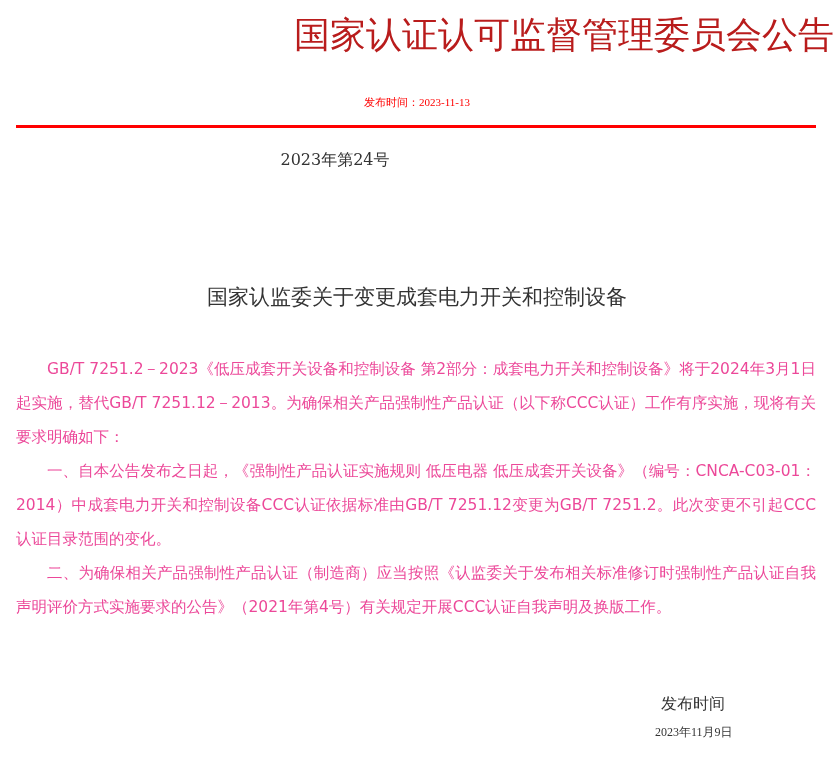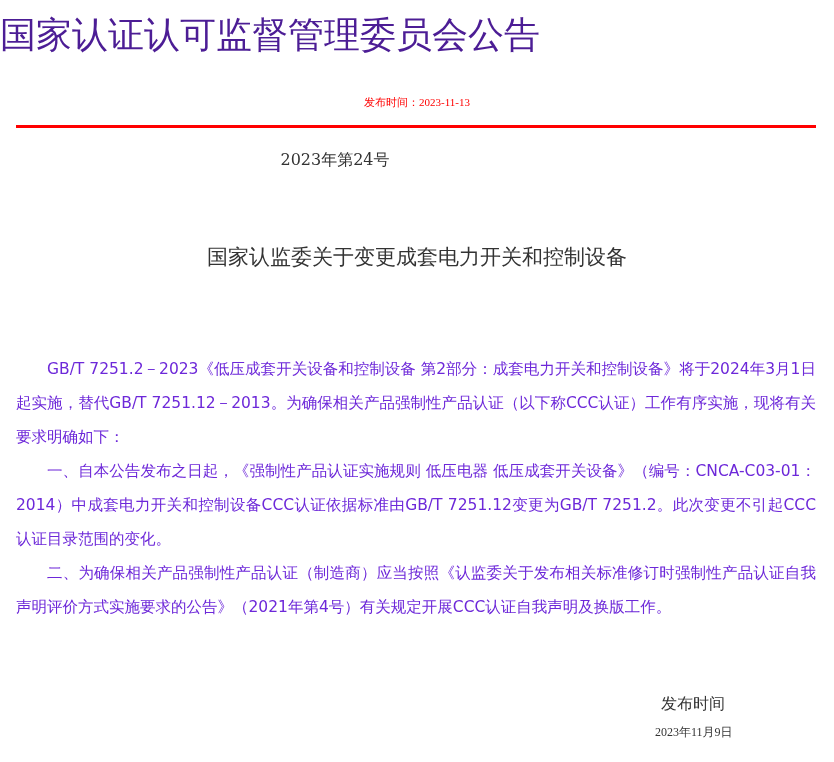--- a/index.html
+++ b/index.html
@@ -13,22 +13,22 @@
       position: relative;
       overflow: hidden;
       font-family: "DejaVu Sans", "Liberation Sans", sans-serif;
       color: #333333;
     }
     .org-title {
       position: absolute;
       left: 0;
       top: 12px;
       width: 834px;
-      text-align: left;
-      color: #4c1d95;
+      text-align: right;
+      color: #b91c1c;
       font-size: 36px;
       line-height: 46px;
       letter-spacing: 0px;
       font-family: "DejaVu Sans", sans-serif;
     }
     .publish-time {
       position: absolute;
       left: 0;
       top: 95px;
       width: 834px;
@@ -60,29 +60,29 @@
     .doc-heading {
       position: absolute;
       left: 0;
       top: 237px;
       width: 834px;
       text-align: center;
       font-size: 21px;
       line-height: 40px;
       color: #333333;
     }
-    .doc-heading div { display: block; }
+    .doc-heading div { display: block; margin-top: 40px; }
     .doc-body {
       position: absolute;
       left: 16px;
       top: 352px;
       width: 800px;
       font-size: 15.5px;
       line-height: 34px;
-      color: #6d28d9;
+      color: #ec4899;
       text-align: justify;
     }
     .doc-body p {
       margin: 0;
       text-indent: 2em;
     }
     .signature {
       position: absolute;
       left: 0;
       top: 688px;

